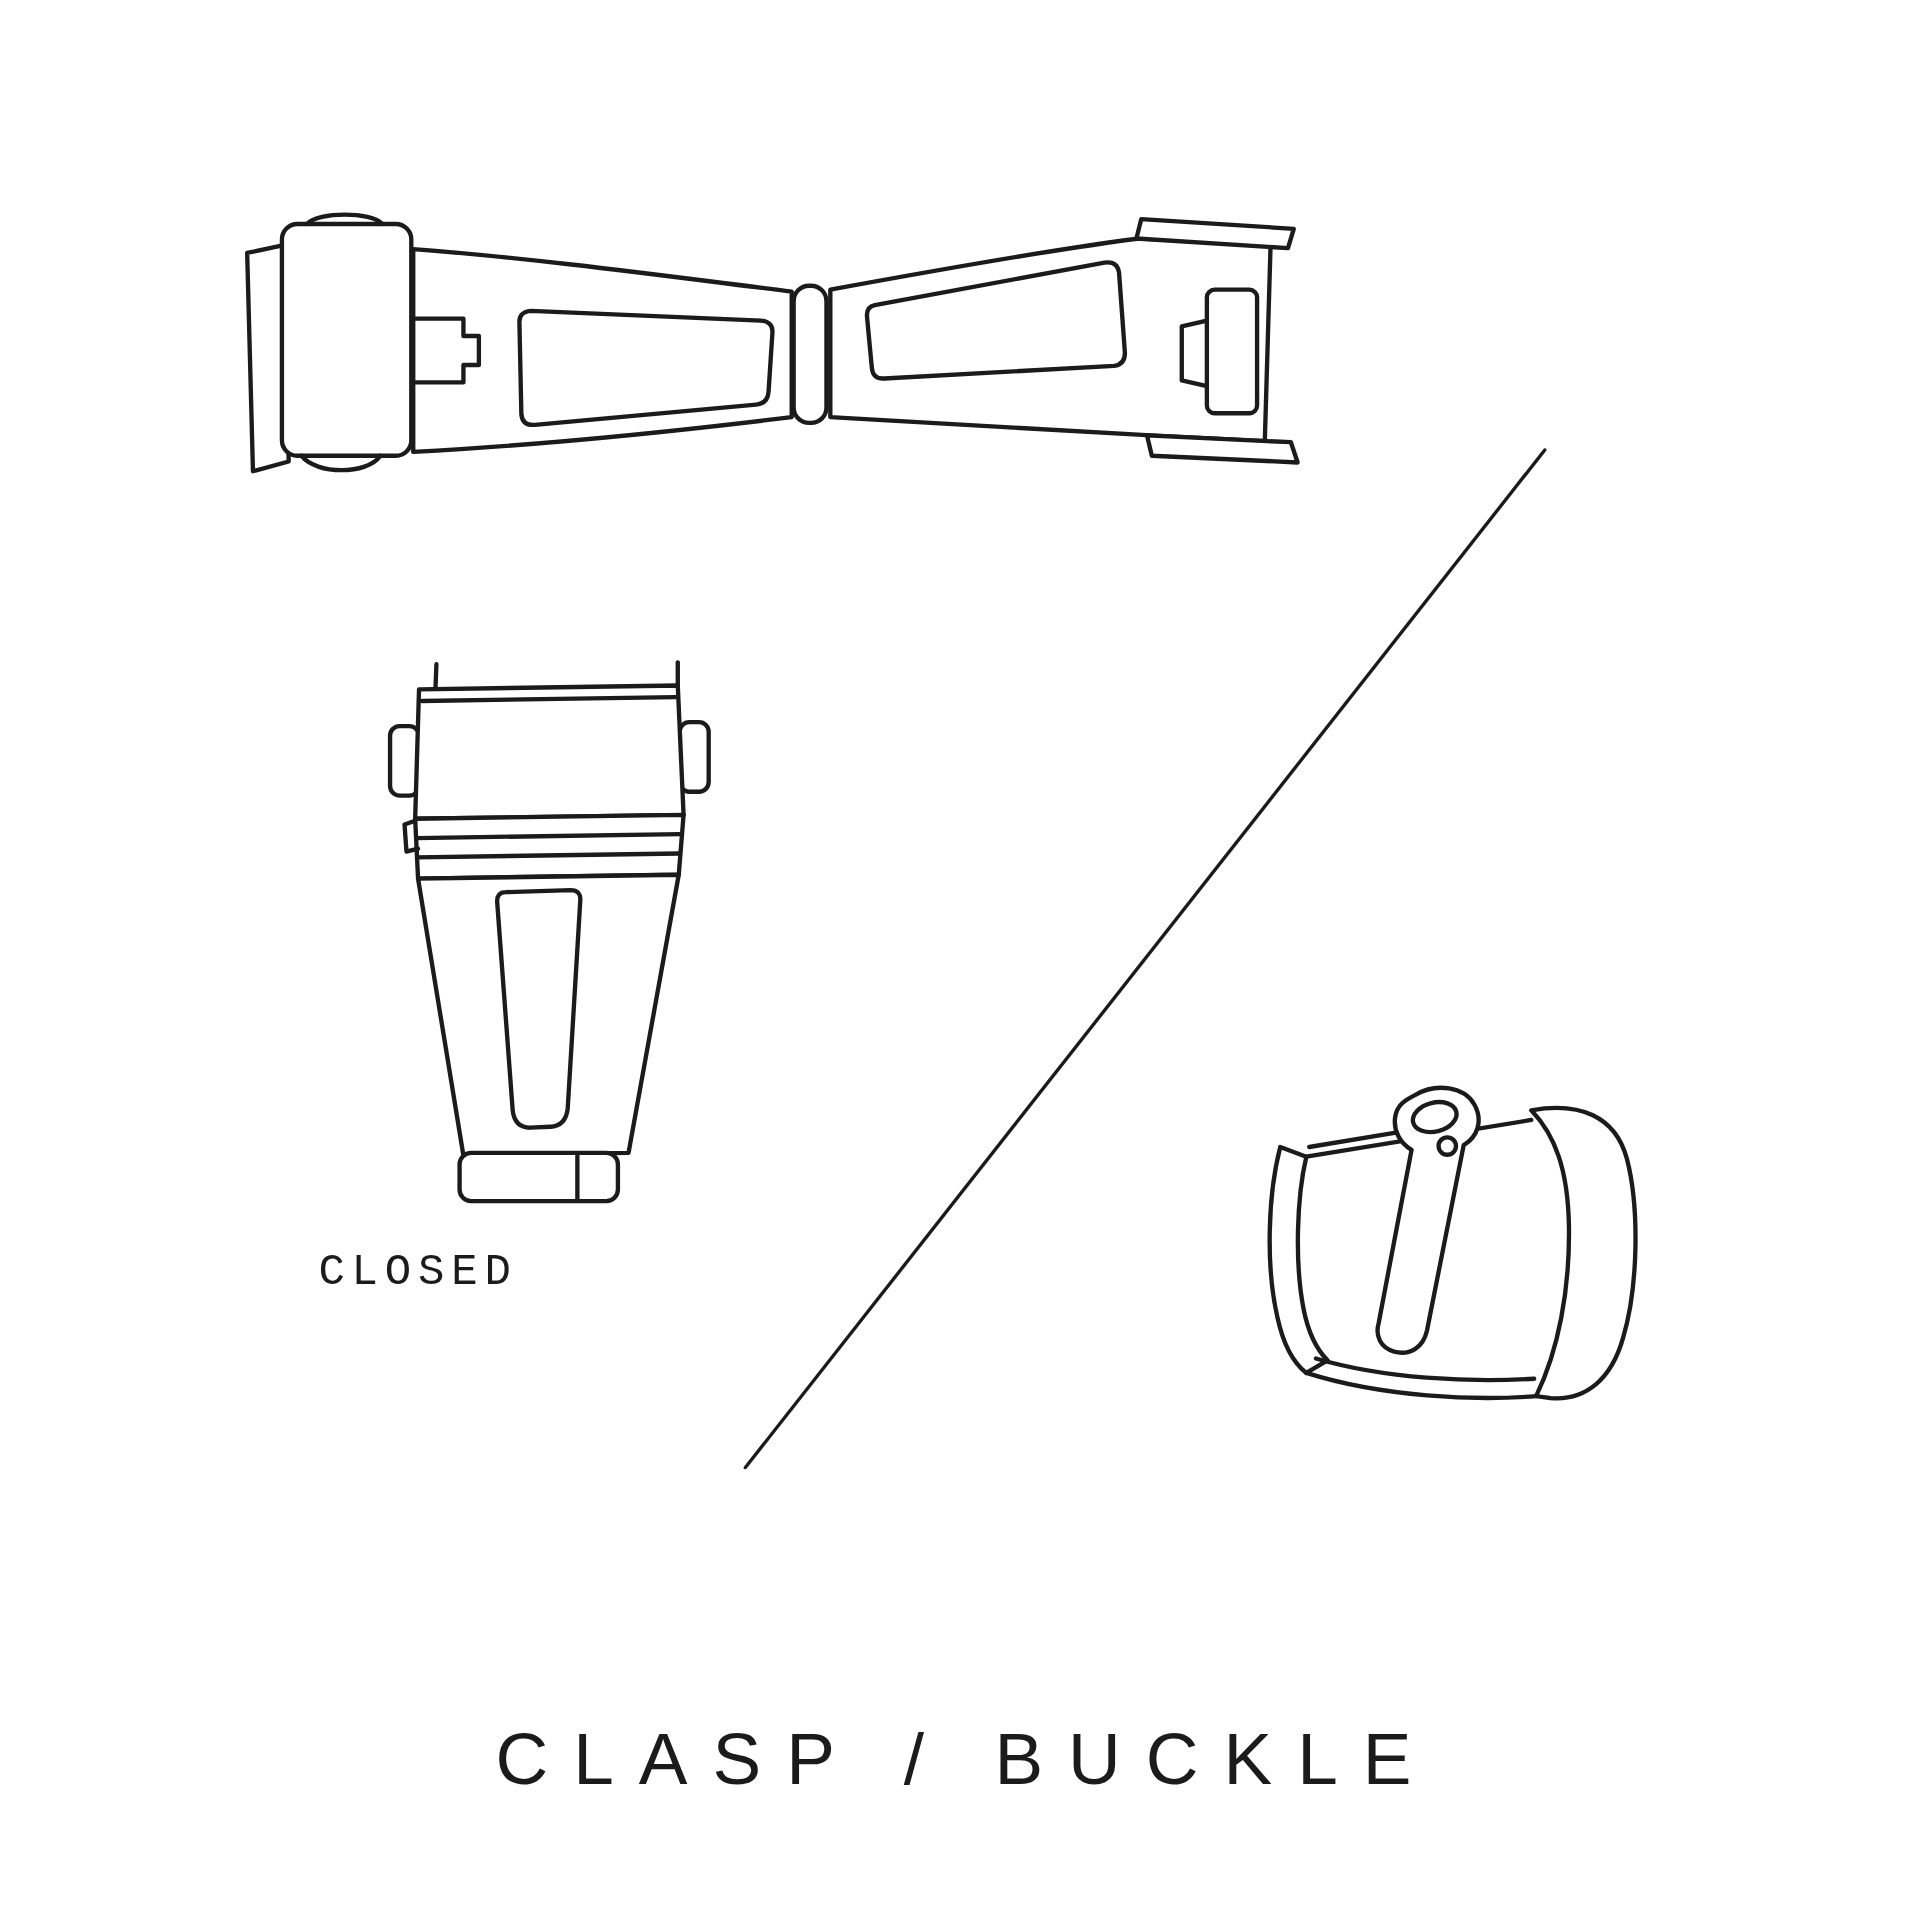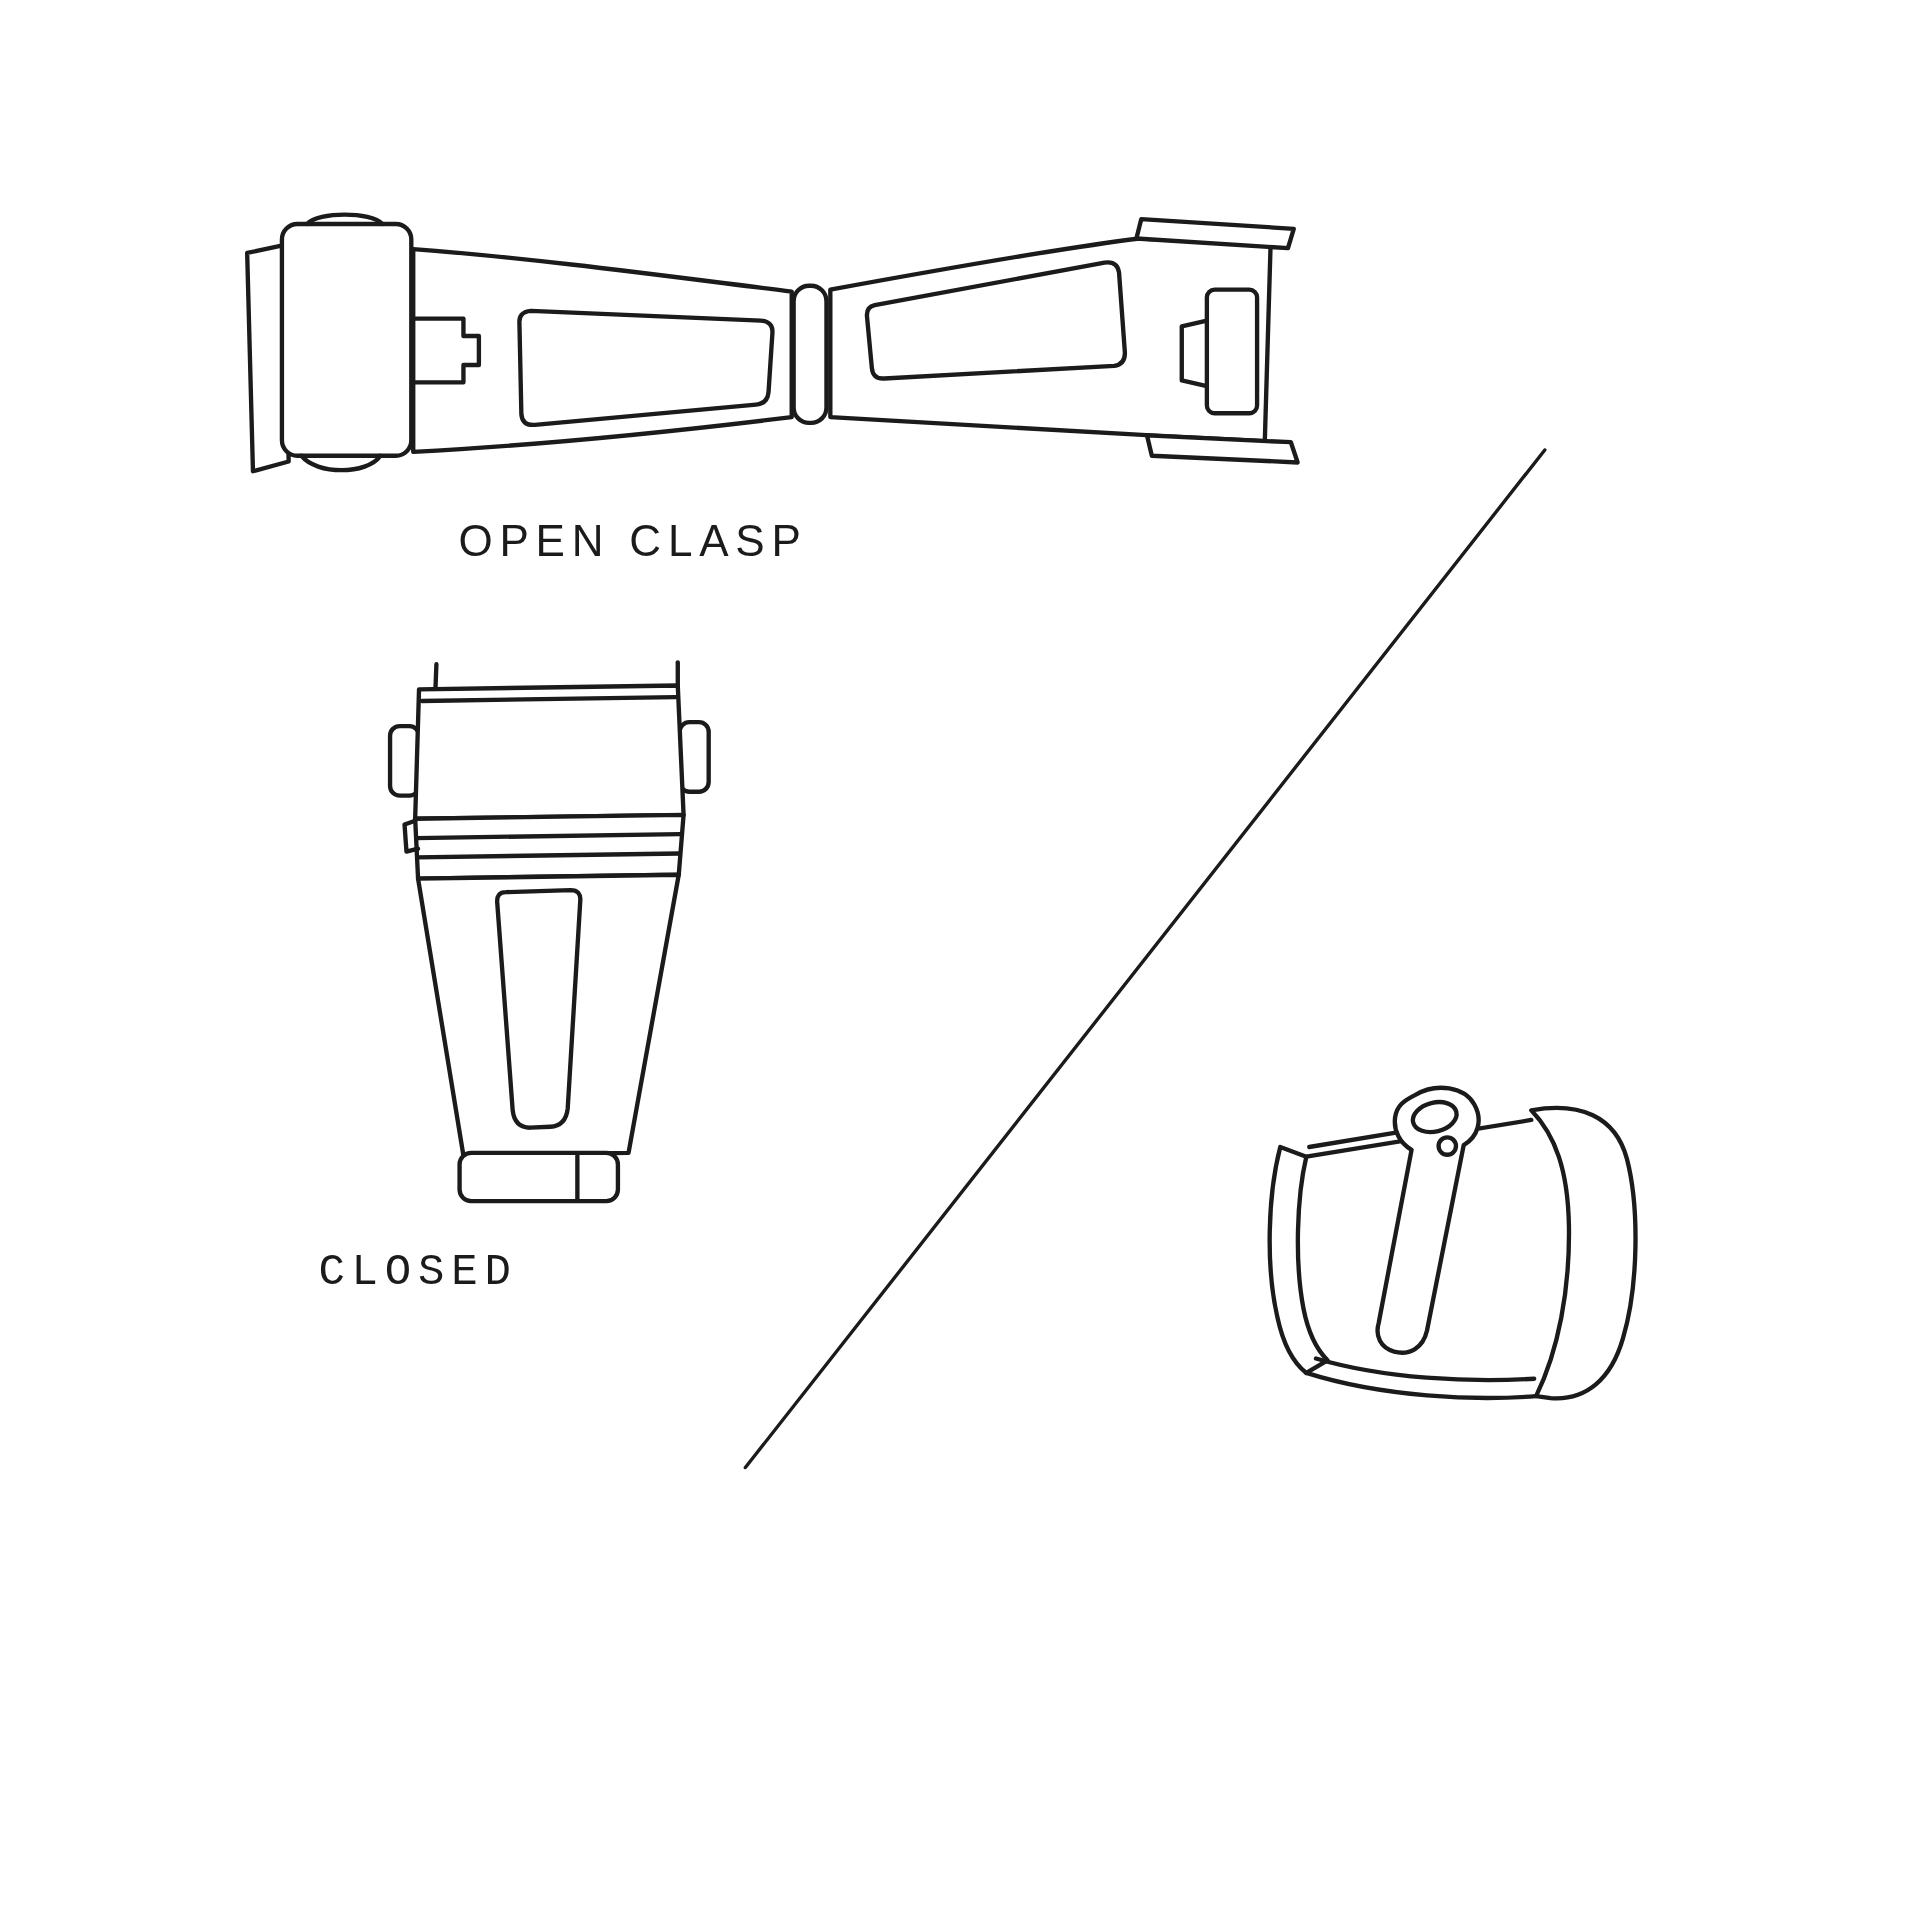--- a/index.html
+++ b/index.html
@@ -94,19 +94,19 @@
       <path d="M1353 1422 C1432 1447 1528 1451 1591 1446"></path>
       <path d="M1363 1407 C1434 1428 1522 1432 1589 1428"></path>
       <path d="M1353 1198 L1586 1160"></path>
       <path d="M1356 1188 L1452 1172"></path>
       <path class="f" d="M1466 1134 C1488 1121 1517 1126 1527 1144 C1536 1160 1531 1177 1516 1186 L1478 1378 C1474 1396 1460 1404 1444 1400 C1430 1396 1424 1384 1428 1370 L1462 1191 C1450 1184 1443 1171 1445 1157 C1447 1145 1454 1140 1466 1134 Z"></path>
       <ellipse cx="1486" cy="1157" rx="23" ry="15" transform="rotate(-14 1486 1157)"></ellipse>
       <circle cx="1499" cy="1187" r="9"></circle>
     </g>
   </svg>
 
-  <div class="label" style="left:633px; top:516px;">OPEN CLASP</div>
 
   <div class="label" style="left:418px; top:1247px;font-family:Liberation Mono, monospace;">CLOSED</div>
 
+  <div class="title" style="left:966px; top:1717px;">CLASP / BUCKLE</div>
 
 </div>
 
 
 </body></html>

